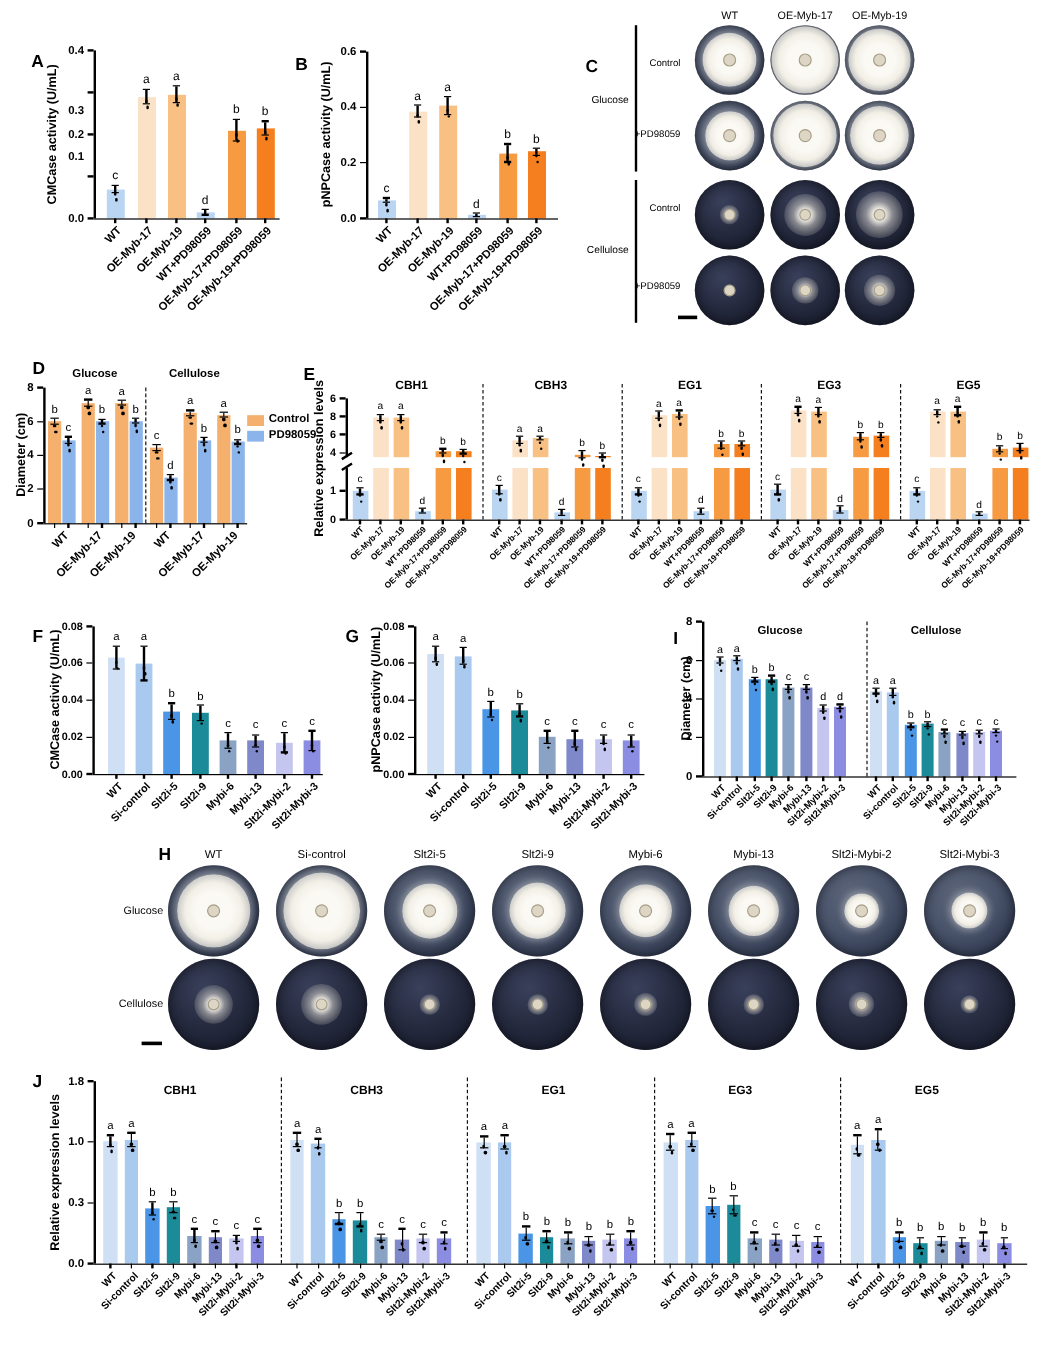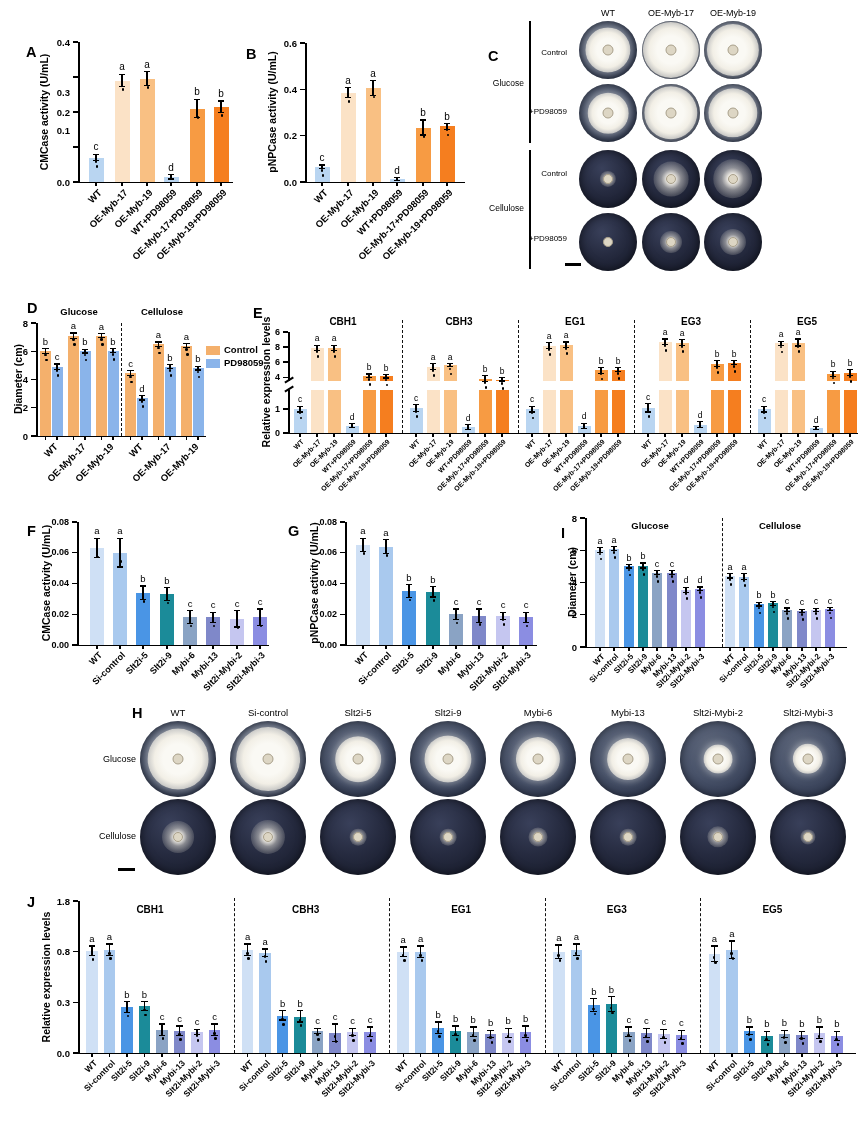--- a/index.html
+++ b/index.html
@@ -945,21 +945,21 @@
     </div>
     <div class="ylab" style="left: 572px; top: 582px;">Diameter (cm)</div>
     <div class="plot" style="left: 78px; top: 901px; width: 778px; height: 152px;">
       <div class="axisL"></div>
       <div class="axisB"></div>
       <div class="ytick-line" style="top: 151.3px;"></div>
       <div class="ytick-lab" style="top: 146.5px; font-size: 9.5px;">0.0</div>
       <div class="ytick-line" style="top: 100.633px;"></div>
       <div class="ytick-lab" style="top: 95.8333px; font-size: 9.5px;">0.3</div>
       <div class="ytick-line" style="top: 49.9667px;"></div>
-      <div class="ytick-lab" style="top: 45.1667px; font-size: 9.5px;">0.8</div>
+      <div class="ytick-lab" style="top: 45.1667px; font-size: 9.5px;">1.0</div>
       <div class="ytick-line" style="top: -0.7px;"></div>
       <div class="ytick-lab" style="top: -5.5px; font-size: 9.5px;">1.8</div>
       <div class="gtitle" style="left: 30px; top: 3px; font-size: 10px;">CBH1</div>
       <div class="bar" style="left: 8.25px; width: 11.5px; height: 102.347px; background: rgb(207, 224, 245);"></div>
       <div class="eb" style="left: 13.4px; width: 1.2px; bottom: 98.2933px; height: 8.10667px;"></div>
       <div class="eb" style="left: 10.6px; width: 6.8px; bottom: 106.4px; height: 1.2px;"></div>
       <div class="eb" style="left: 10.6px; width: 6.8px; bottom: 97.2933px; height: 1.2px;"></div>
       <div class="dot" style="left: 12.5px; bottom: 97.3467px;"></div>
       <div class="dot" style="left: 13.8px; bottom: 92.3467px;"></div>
       <div class="sig" style="left: 4px; bottom: 108.9px; font-size: 9.5px;">a</div>

